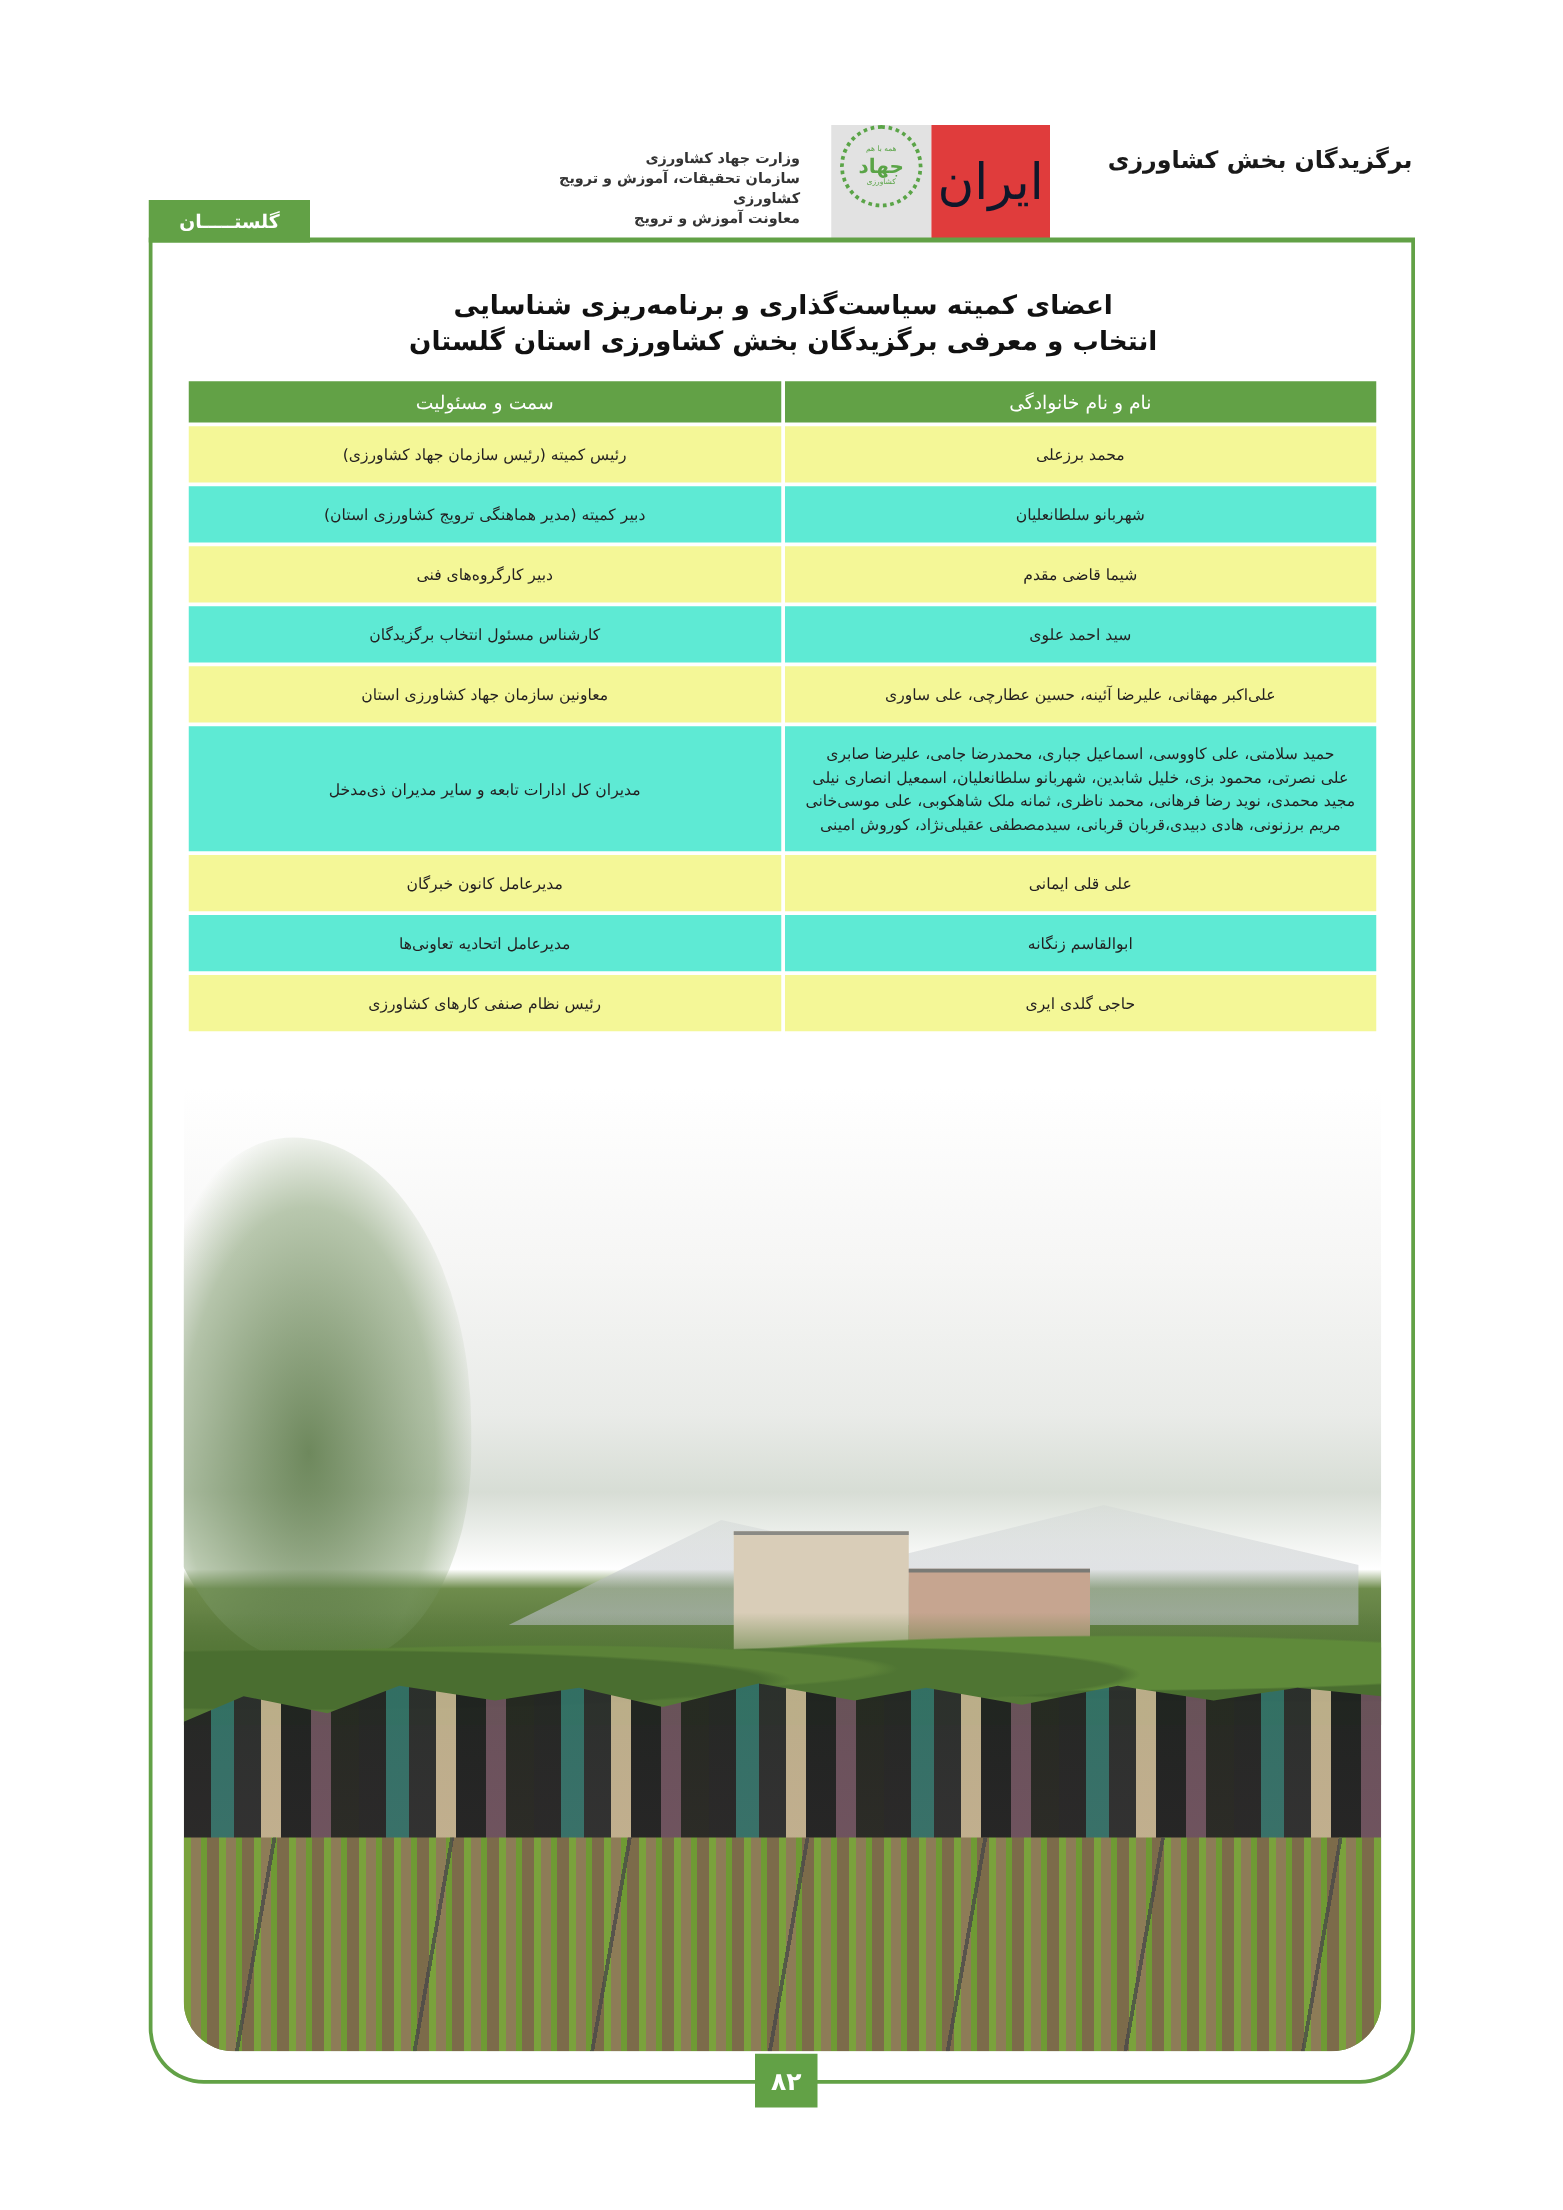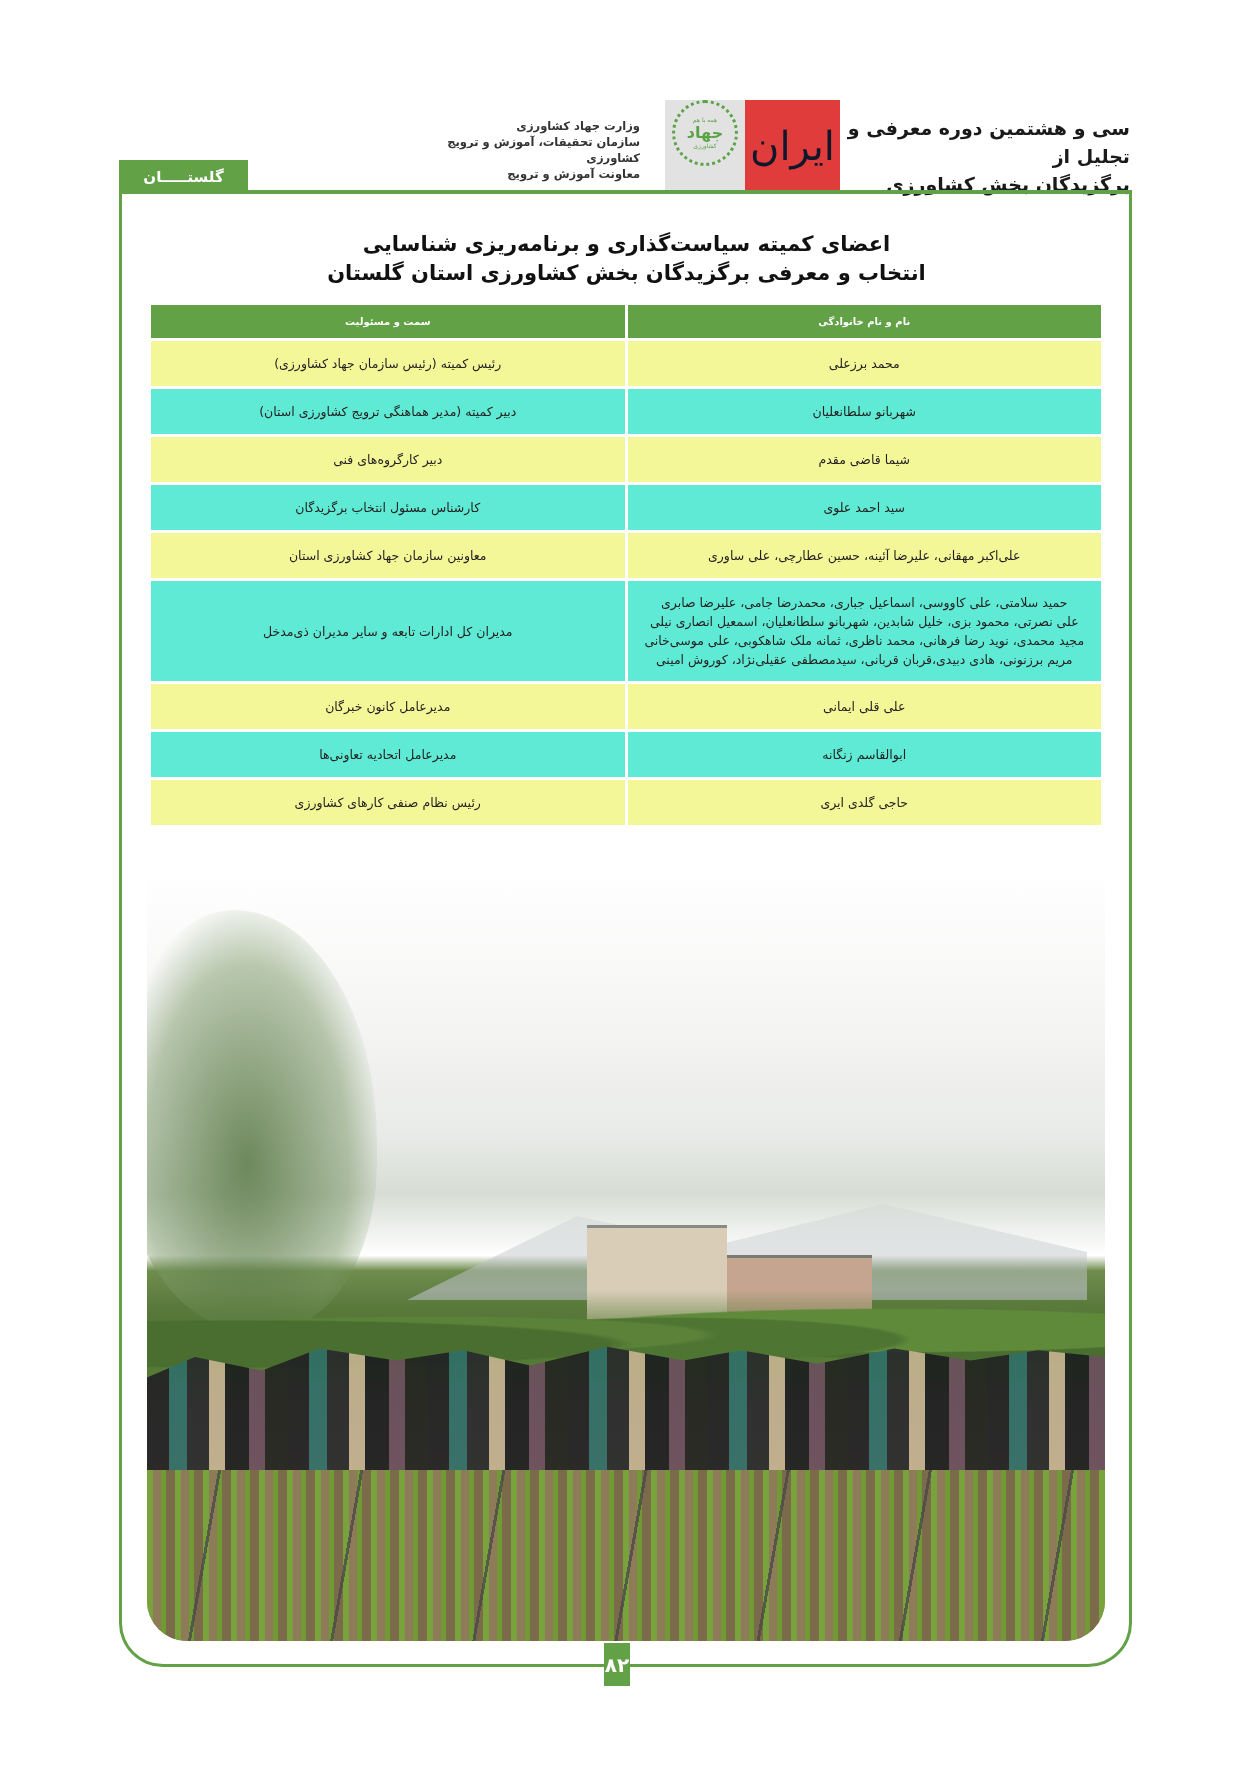--- a/index.html
+++ b/index.html
@@ -61,21 +61,21 @@
     font-weight: bold; font-size: 21px; line-height: 29px; color: #111;
   }
 
   
   .tbl {
     position: absolute; left: 148px; top: 302px; width: 956px;
     direction: rtl; border-collapse: separate; border-spacing: 3px;
     font-size: 12.5px; color: #231f20;
   }
   .tbl th {
-    background: #62a146; color: #fff; font-weight: bold; font-size: 10px;
+    background: #62a146; color: #fff; font-weight: normal; font-size: 15px;
     height: 33px; text-align: center; vertical-align: middle; margin-left: 12px;
   }
   .tbl td {
     height: 33px; text-align: center; vertical-align: middle; padding: 13px 10px;
     line-height: 19px;
   }
   .tbl tr.odd td { background: #f4f797; }
   .tbl tr.even td { background: #5eead4; }
   .tbl td.multi { padding: 6px 12px; height: 100px; }
   .col-name { width: 50%; }
@@ -125,30 +125,29 @@
   }
   .photo .ground {
     position: absolute; left: 0; top: 600px; width: 958px; height: 171px;
     background:
       repeating-linear-gradient(100deg, rgba(60,60,60,0.0) 0 70px, rgba(70,70,72,0.75) 70px 73px, rgba(0,0,0,0) 73px 140px),
       repeating-linear-gradient(90deg, #7aa23c 0 6px, #8d7c57 6px 14px, #6f9a34 14px 19px, #7c6b4a 19px 28px);
   }
 
   
   .page-num {
-    position: absolute; left: 604px; top: 1643px; width: 26px; height: 43px;
+    position: absolute; left: 604px; top: 1643px; width: 50px; height: 43px;
     background: #62a146; color: #fff; font-weight: bold; font-size: 20px;
     display: flex; align-items: center; justify-content: center;
   }
 </style>
 </head>
 <body>
 
 <div class="hdr-title">
-  <div>سی و هشتمین دوره معرفی و تجلیل از</div>
   <div>برگزیدگان بخش کشاورزی</div>
 </div>
 
 <div class="brand-box">
   <span class="brand-text">ایران</span>
 </div>
 
 <div class="logo-box">
   <div class="logo-ring">
     <span class="logo-top">همه با هم</span>

